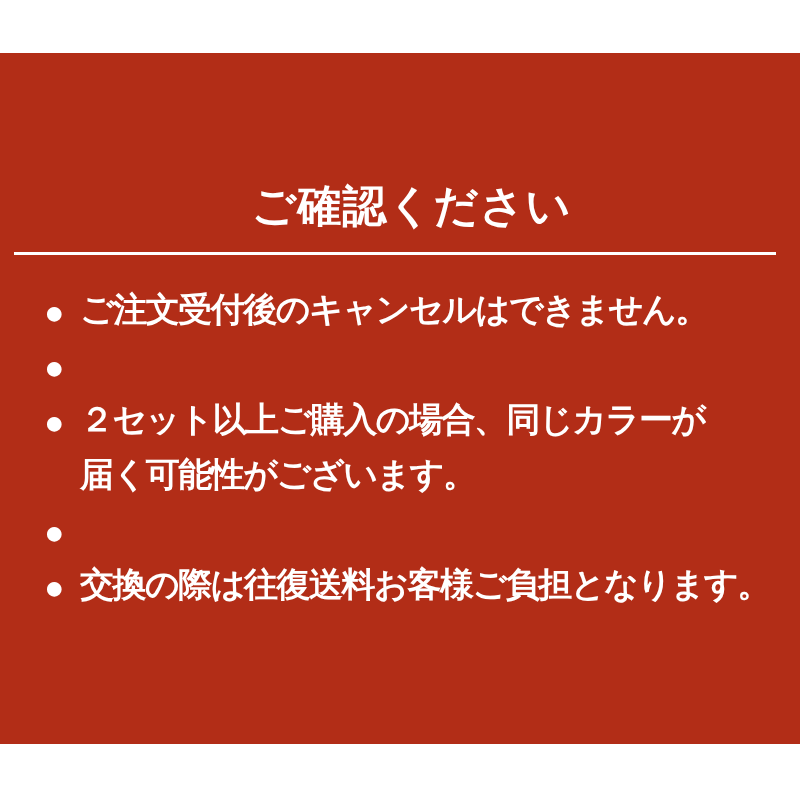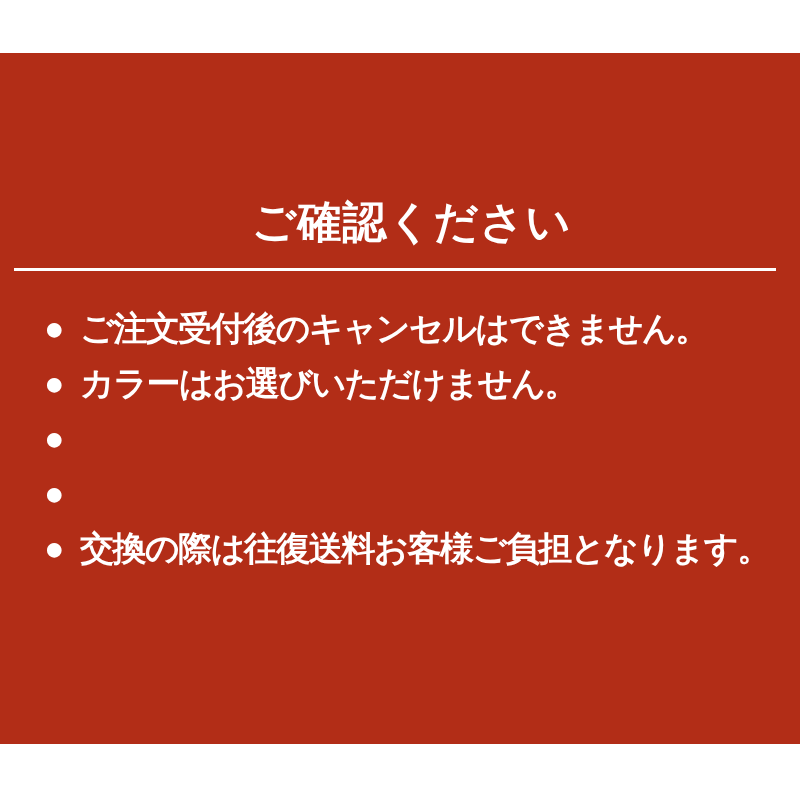--- a/index.html
+++ b/index.html
@@ -12,21 +12,21 @@
   }
   .notice-panel {
     position: absolute;
     top: 53px; left: 0;
     width: 800px; height: 691px;
     background: #b22d17;
     box-sizing: border-box;
     padding-top: 128px;
   }
   .notice-title {
-    margin: 16px;
+    margin: 0;
     text-align: center;
     color: #ffffff;
     font-size: 44px;
     line-height: 1.15;
     font-weight: bold;
     letter-spacing: 1px;
     padding-left: 23px;
   }
   .title-rule {
     height: 3px;
@@ -44,40 +44,42 @@
     font-weight: bold;
     line-height: 55px;
     letter-spacing: -1.5px;
   }
   .bullet {
     flex: none;
     width: 36px;
   }
   .item-text {
     white-space: pre-line;
+    font-family: Liberation Mono, monospace;
   }
 </style>
 </head>
 <body>
 
 <div class="notice-panel">
   <h1 class="notice-title">ご確認ください</h1>
   <div class="title-rule"></div>
 
   <div class="notice-items">
     <div class="notice-item">
       <span class="bullet">●</span>
       <span class="item-text">ご注文受付後のキャンセルはできません。</span>
     </div>
     <div class="notice-item">
       <span class="bullet">●</span>
-      <span class="item-text">カラーはお選びいただけません。</span>
     </div>
     <div class="notice-item">
       <span class="bullet">●</span>
+      <span class="item-text">２セット以上ご購入の場合、同じカラーが
+届く可能性がございます。</span>
     </div>
     <div class="notice-item">
       <span class="bullet">●</span>
     </div>
     <div class="notice-item">
       <span class="bullet">●</span>
       <span class="item-text">交換の際は往復送料お客様ご負担となります。</span>
     </div>
   </div>
 </div>

